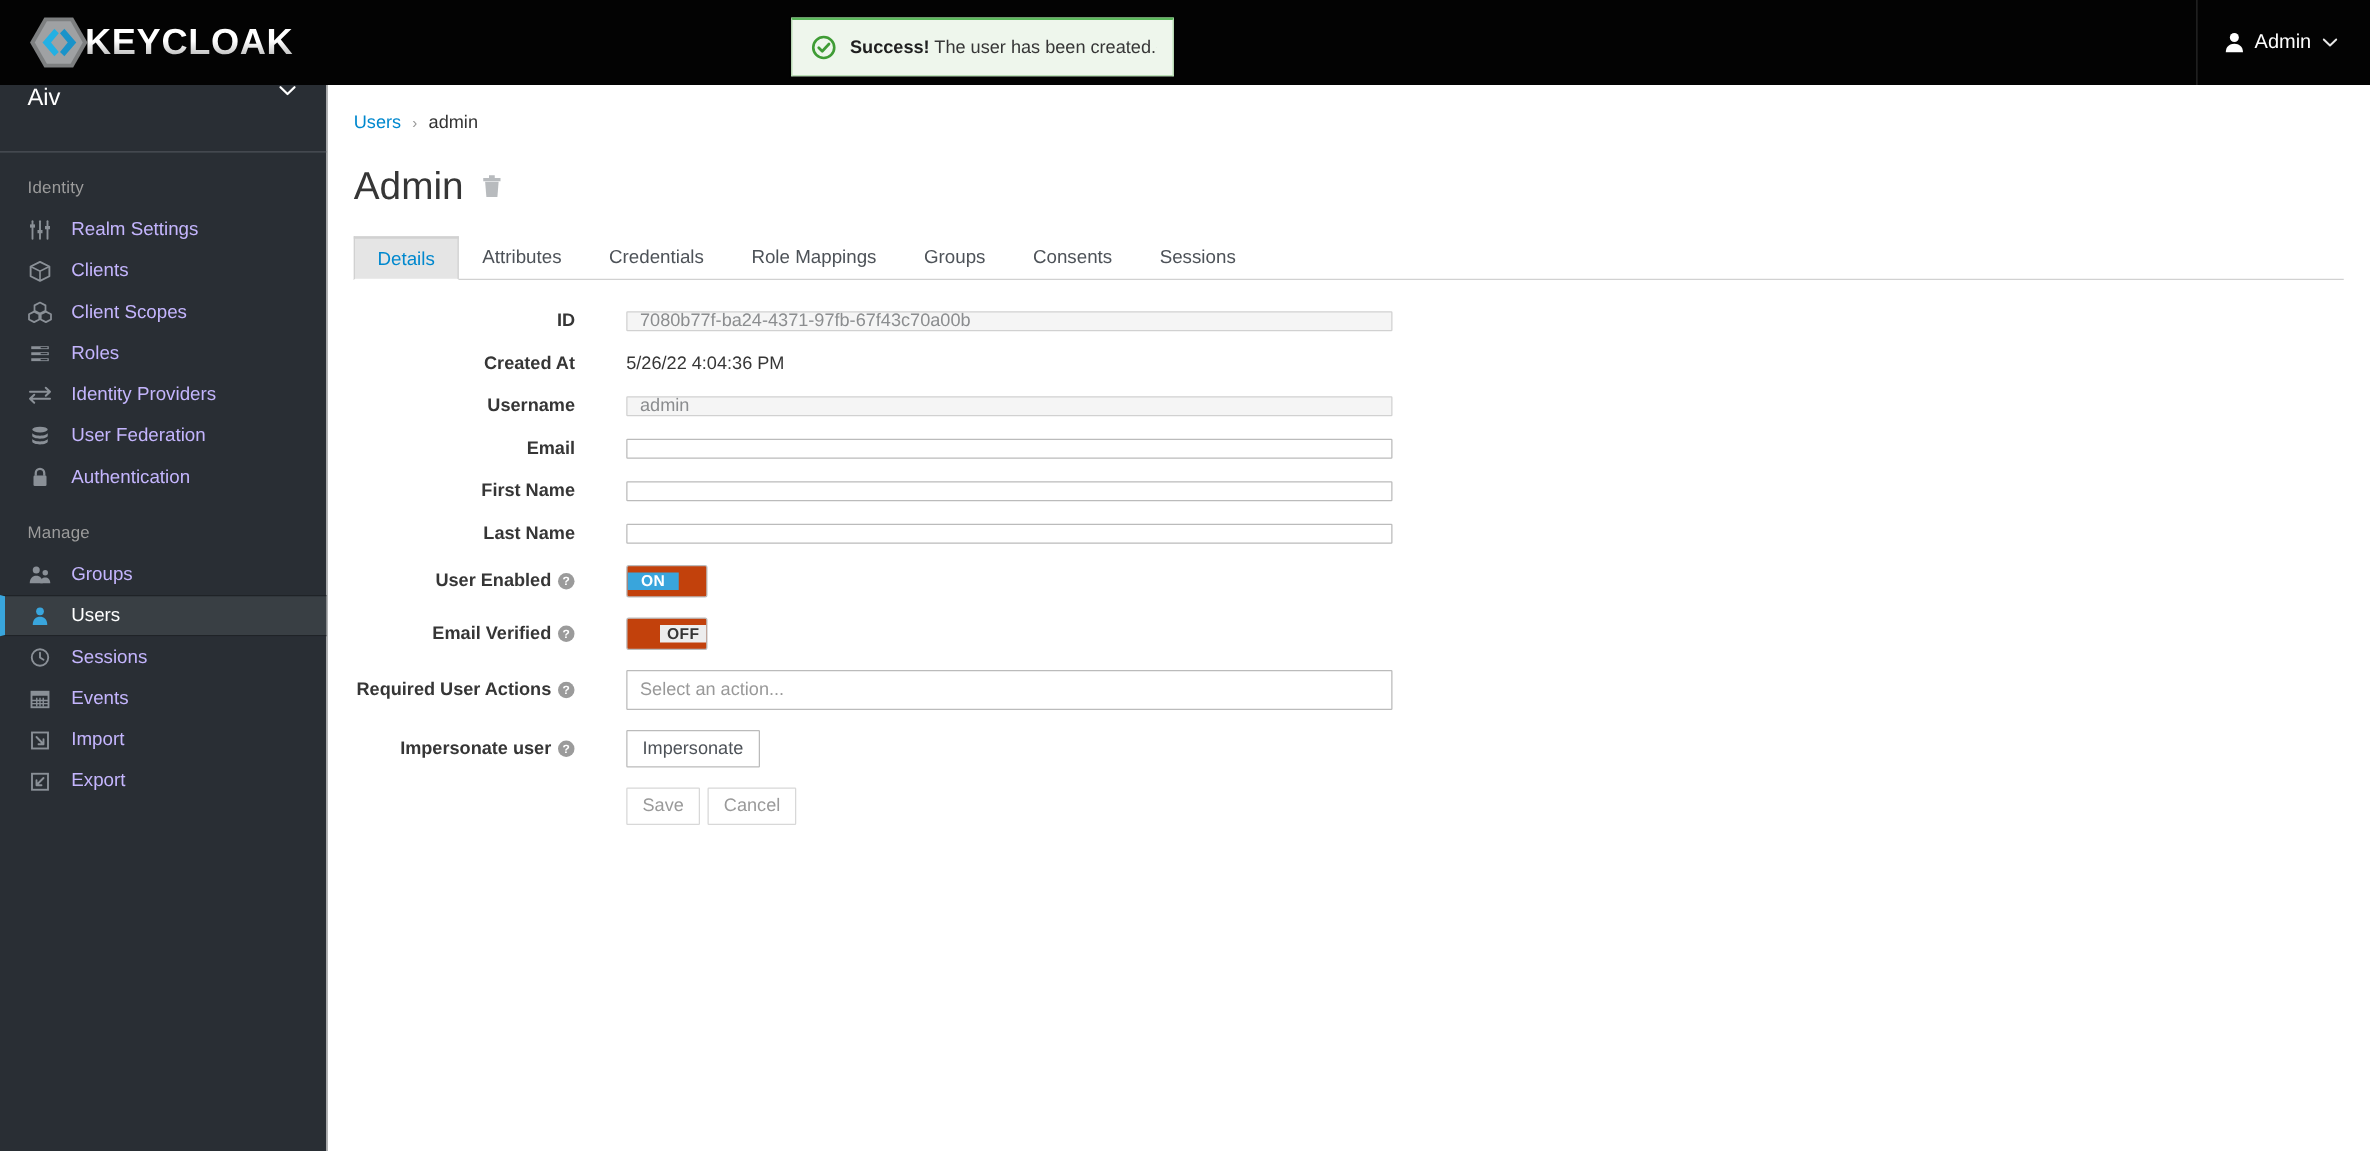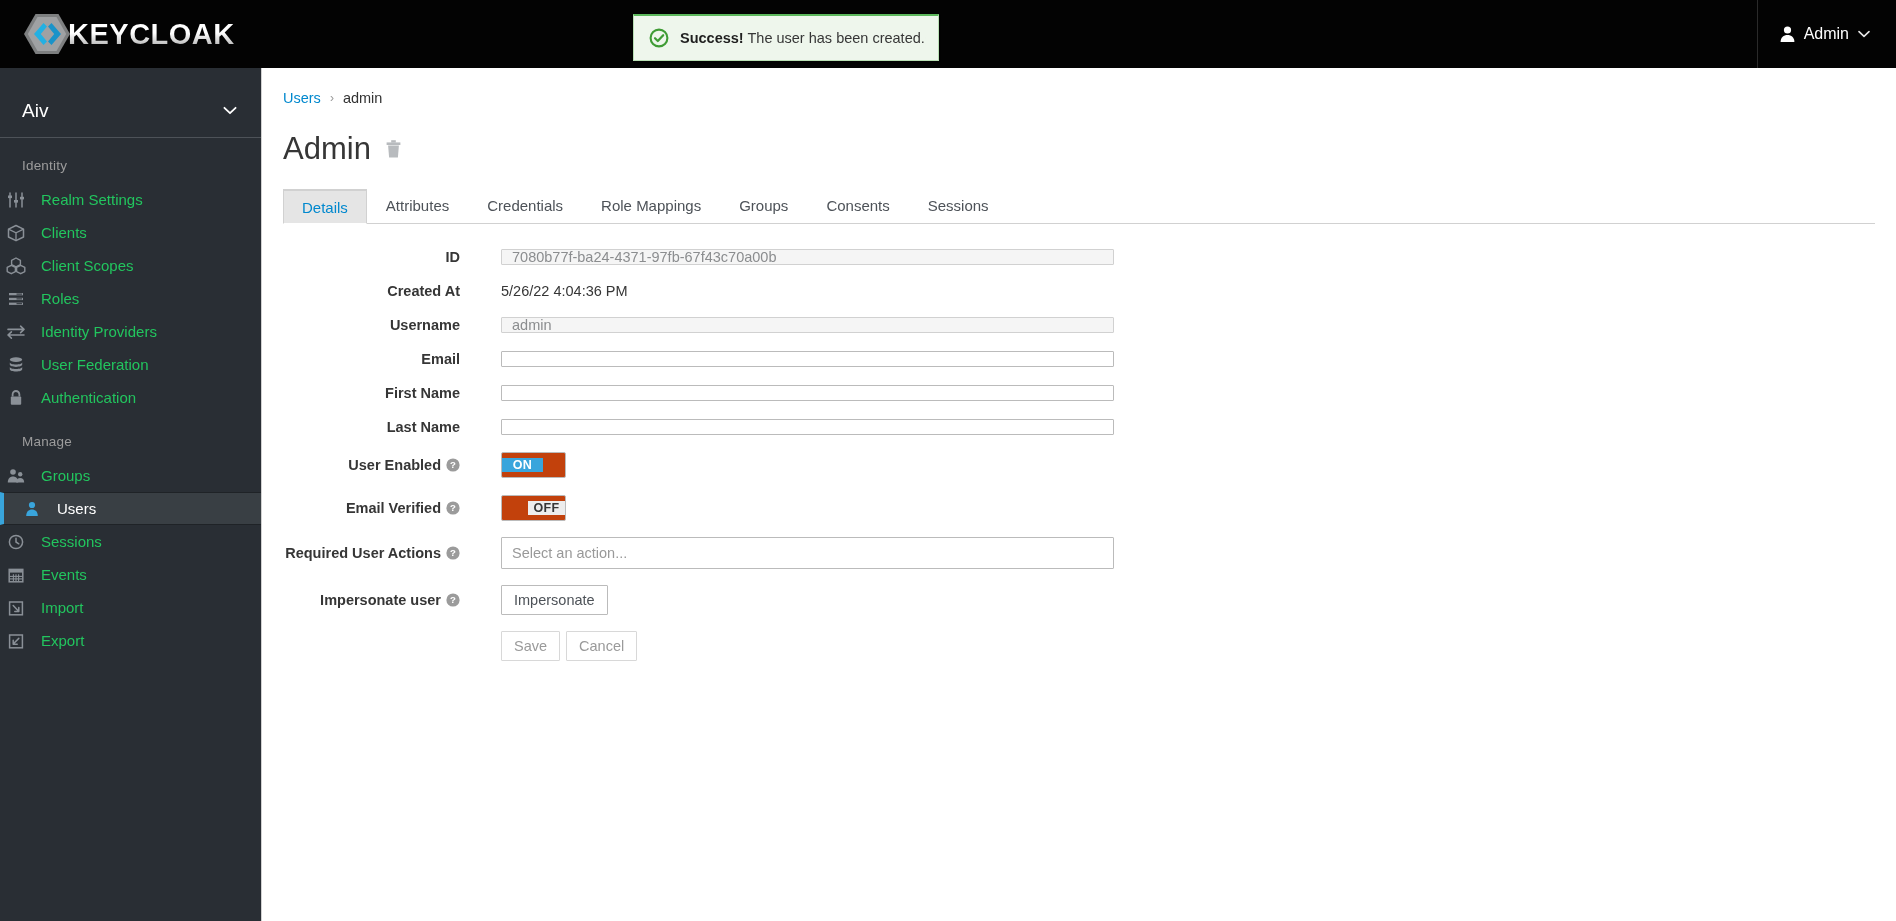--- a/index.html
+++ b/index.html
@@ -68,37 +68,36 @@
 
   
   .sidebar {
     position: absolute; top: 68px; left: 0;
     width: 262px; height: 853px;
     background: #292e34;
     border-right: 1px solid #d1d1d1;
     z-index: 20;
   }
   .realm-selector {
-    height: 54px; display: flex; align-items: center;
+    height: 54px; display: flex; align-items: flex-start;
     padding: 0 24px 0 22px;
     border-bottom: 1px solid #4d5258;
     cursor: pointer;
-    margin-top: 16px;
   }
   .realm-name { color: #ffffff; font-size: 19px; font-weight: 400; }
   .realm-caret { margin-left: auto; width: 14px; height: 9px; display: block; }
 
   .nav-section-label {
     color: #9c9c9c; font-size: 13.5px;
     padding: 20px 0 10px 22px; letter-spacing: .2px;
   }
   .nav-item {
     display: flex; align-items: center;
-    height: 33px; padding-left: 6px;
-    color: #22c55e; font-size: 15px;
+    height: 33px; padding-left: 22px;
+    color: #c4b5fd; font-size: 15px;
     cursor: pointer; position: relative;
     text-decoration: none;
   }
   .nav-item .nav-ico {
     width: 20px; height: 18px; flex: 0 0 20px;
     margin-right: 15px; display: block;
   }
   .nav-item.active {
     background: #393f44;
     border-left: 4px solid #39a5dc;

